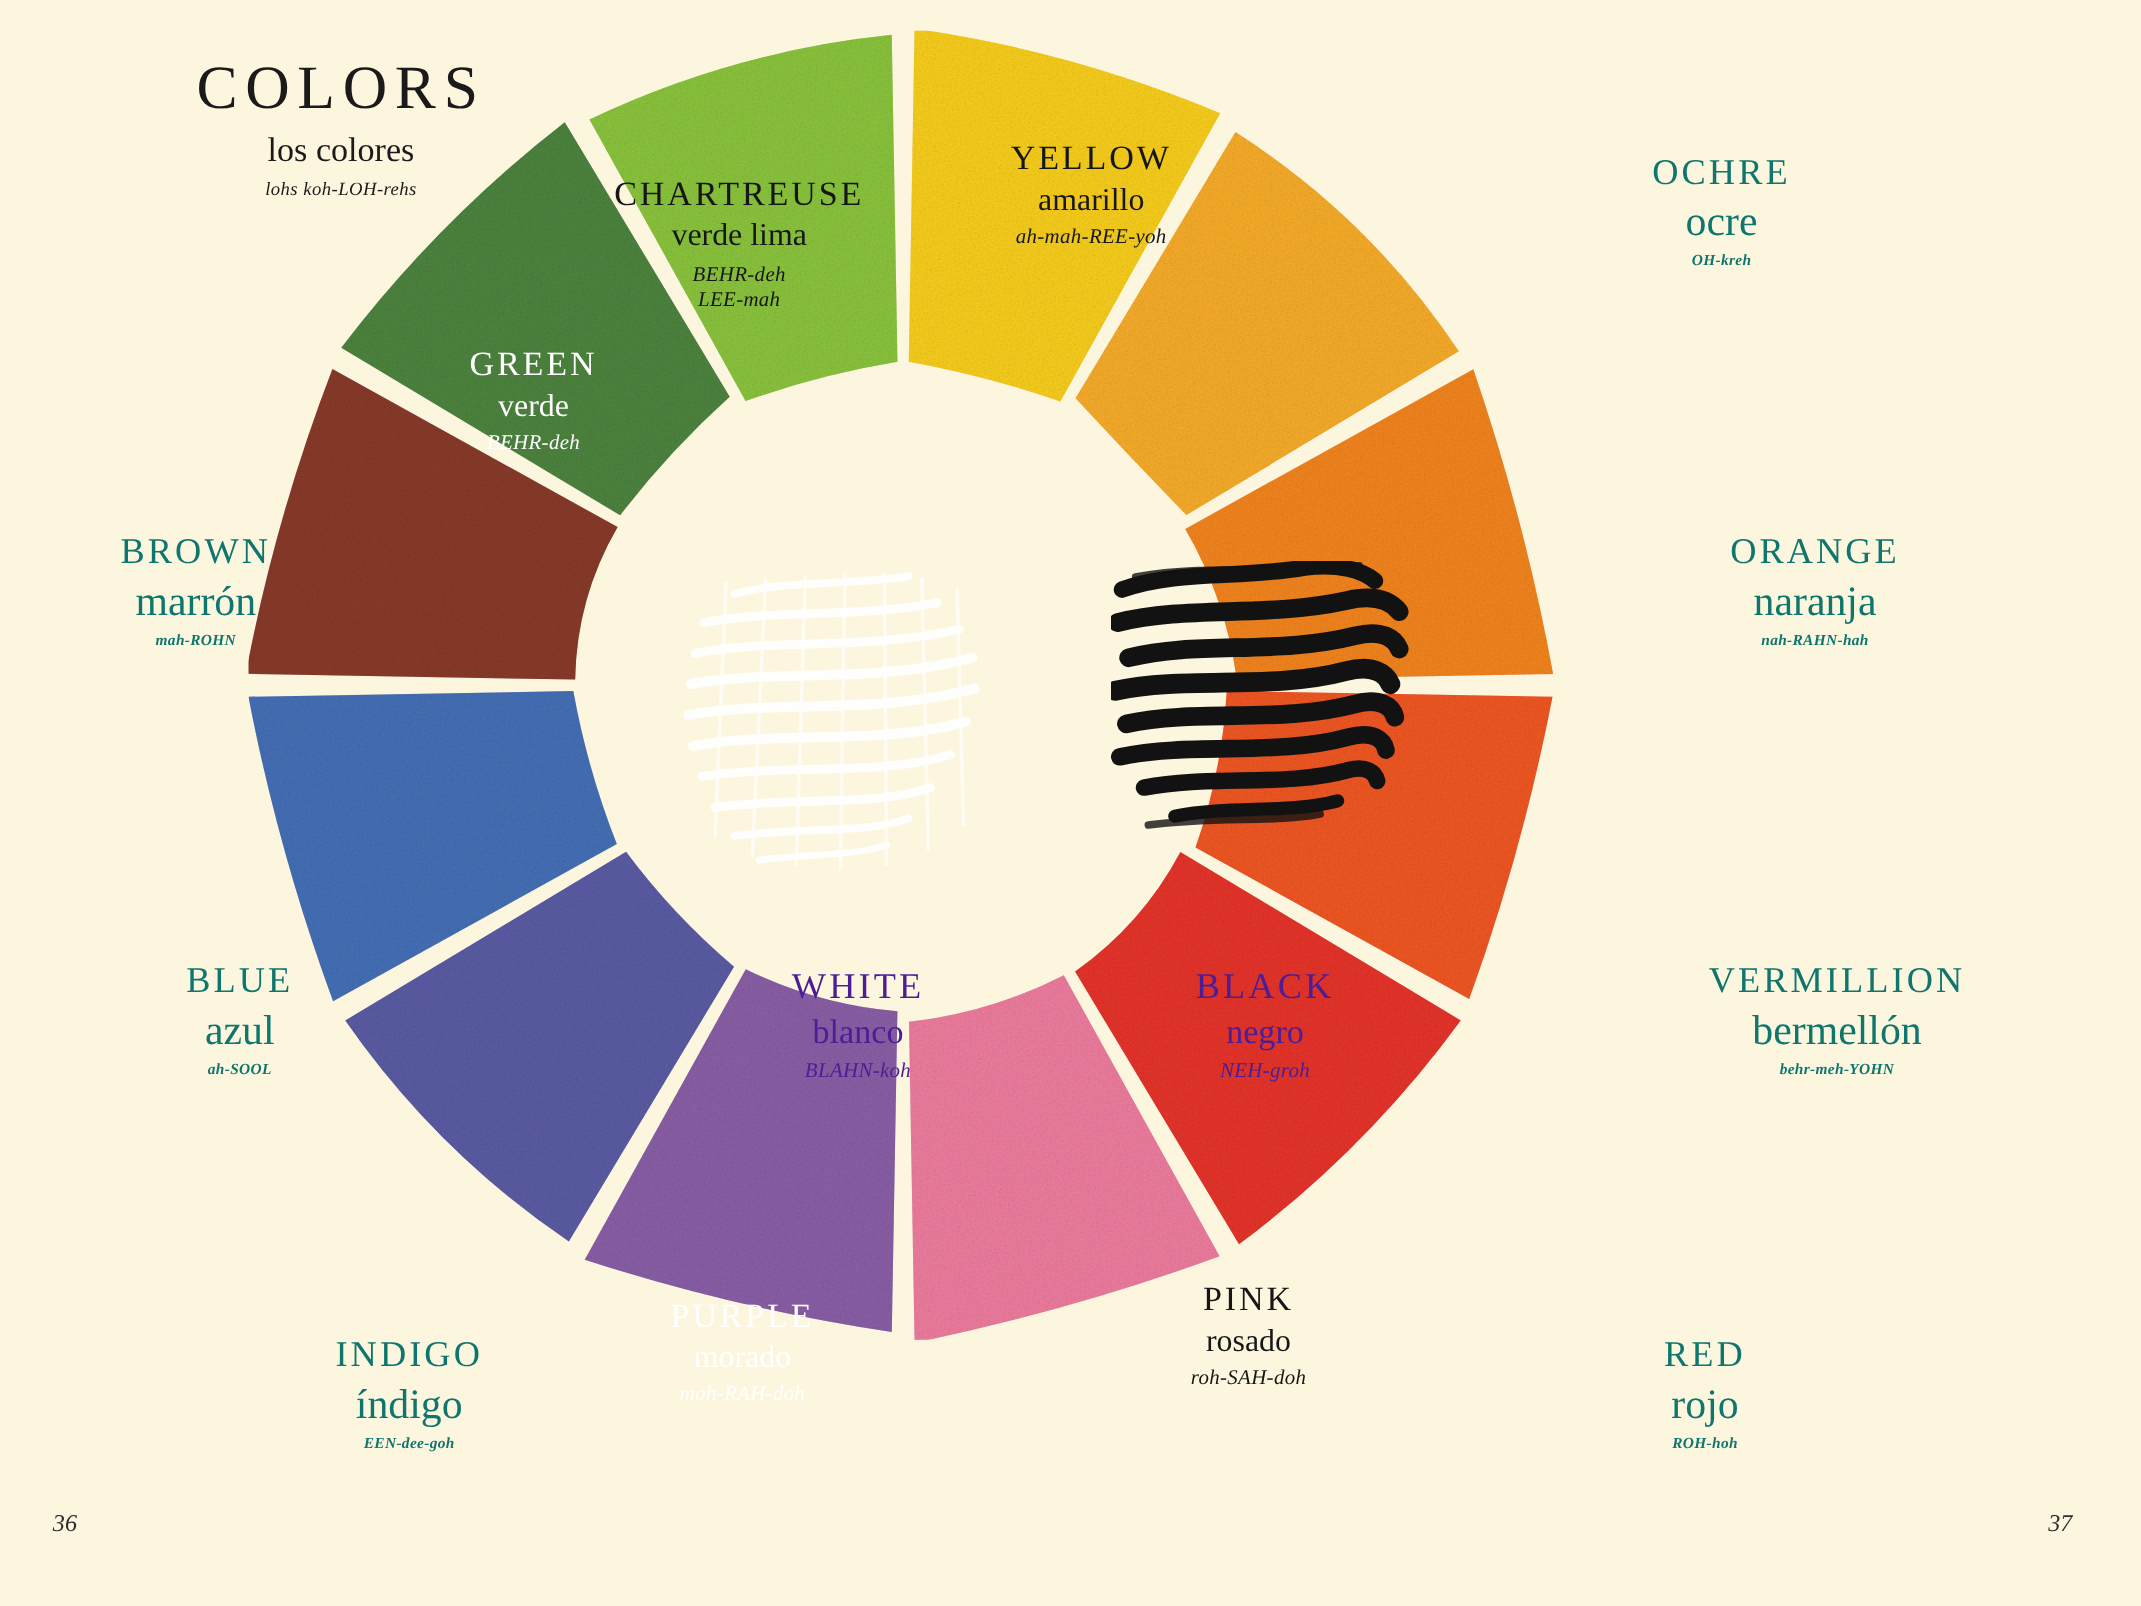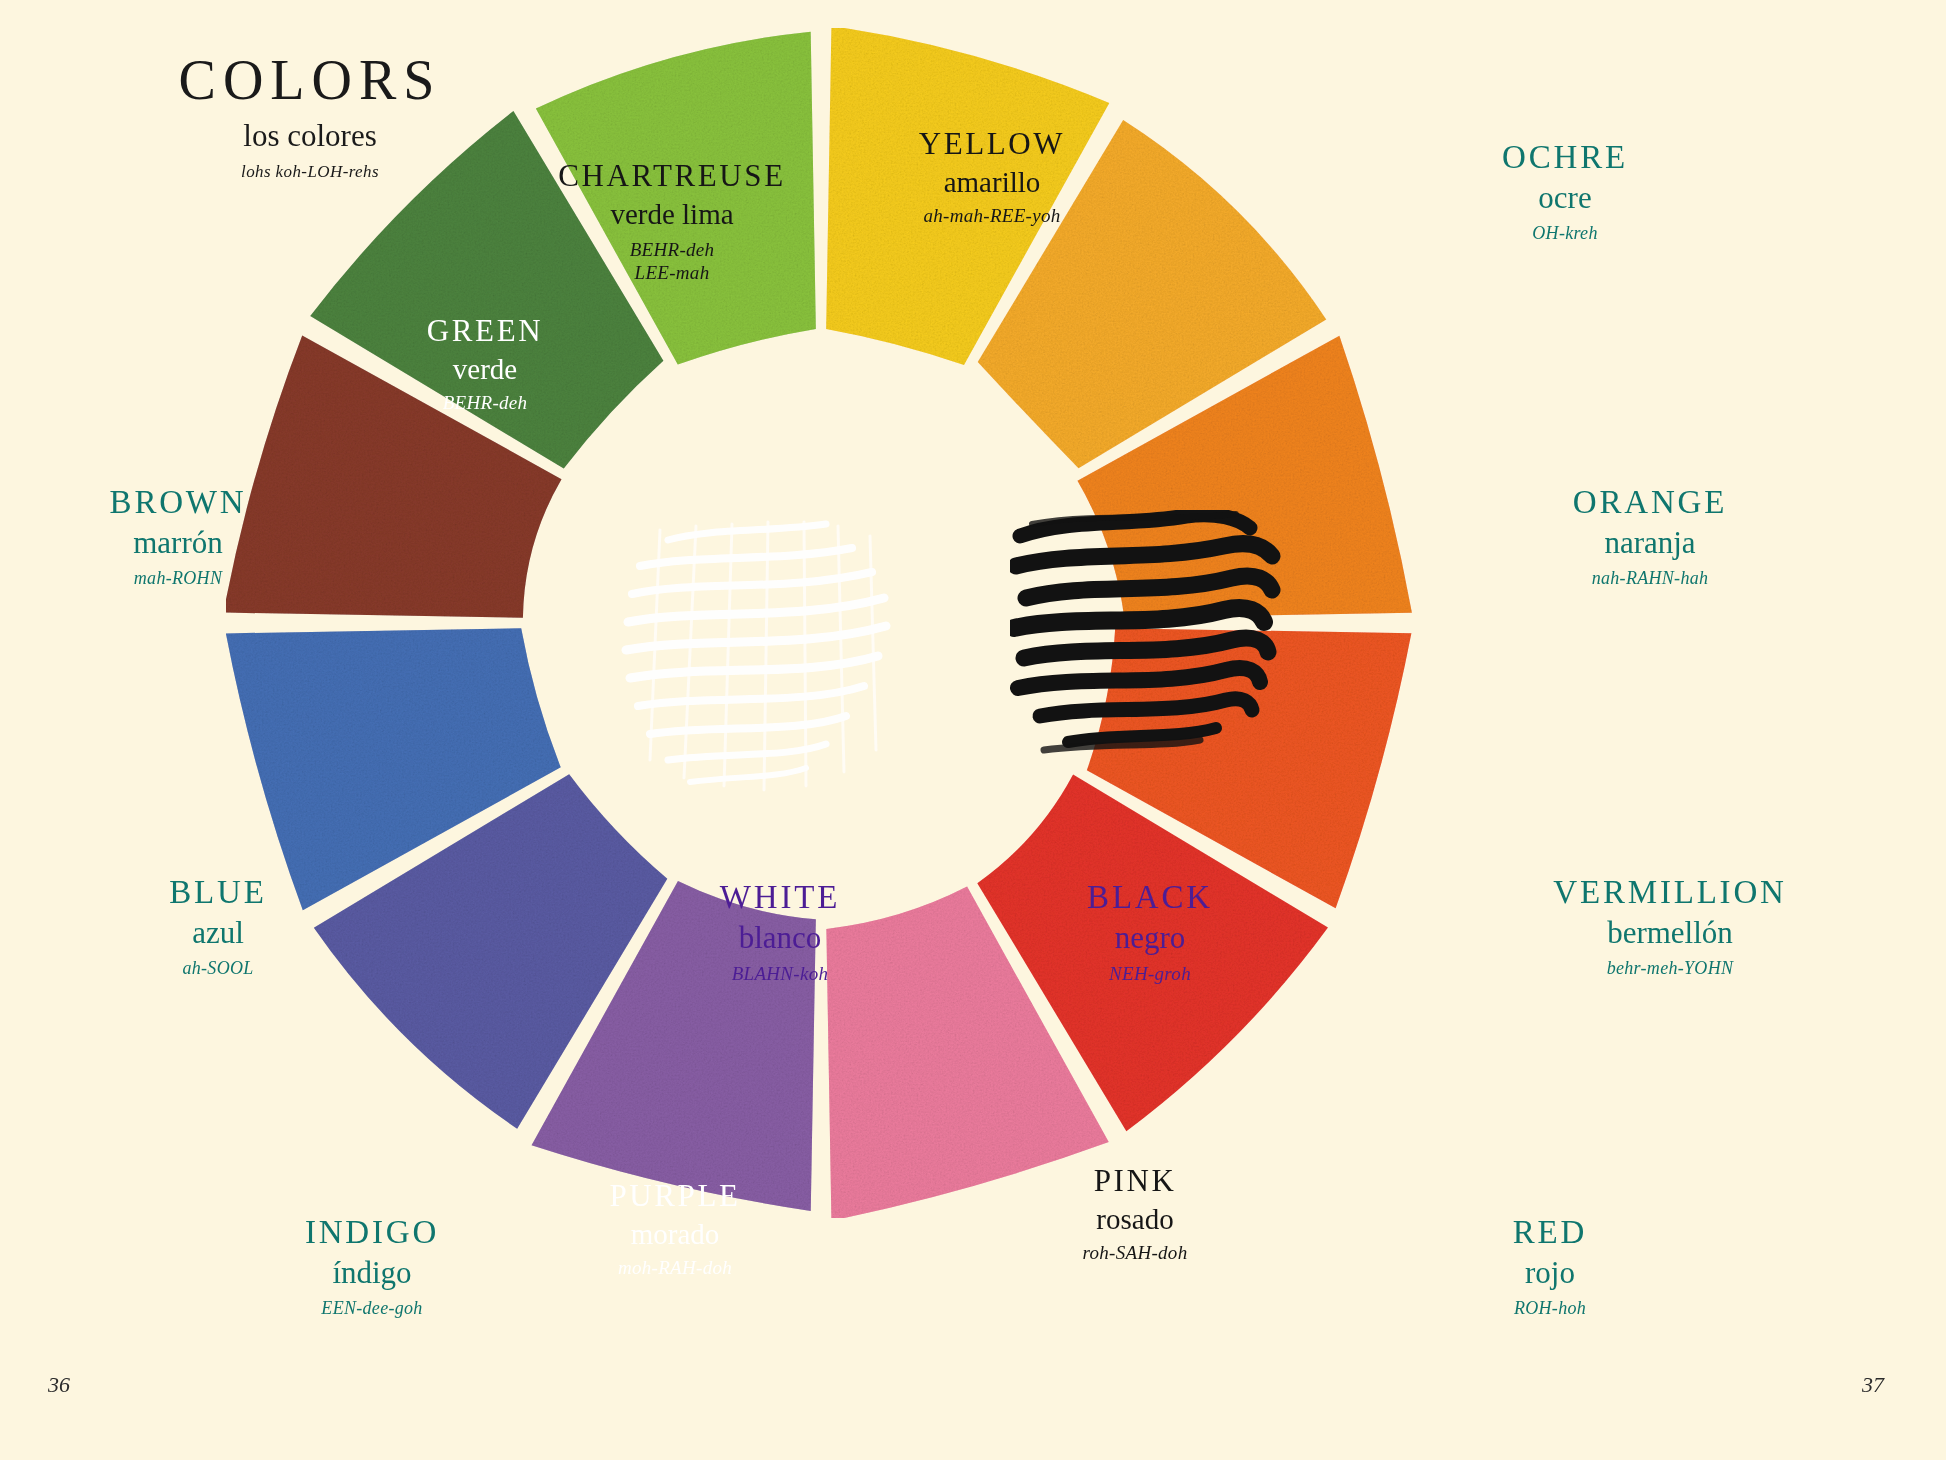--- a/index.html
+++ b/index.html
@@ -31,22 +31,22 @@
   .wl-name{font-size:31px;letter-spacing:2.6px;}
   .wl-es{font-size:29px;margin-top:6px;}
   .wl-pr{font-size:19px;font-style:italic;margin-top:8px;letter-spacing:0.3px;}
   .wl-pr.two{line-height:1.22;}
   .light{color:#ffffff;}
   .dark{color:#161616;}
 
   
   .out-label{position:absolute;text-align:center;line-height:1.06;color:#0f766e;}
   .ol-name{font-size:33px;letter-spacing:2.8px;}
-  .ol-es{font-size:31px;margin-top:7px;}
-  .ol-pr{font-size:18px;font-style:italic;margin-top:9px;letter-spacing:0.3px;}
+  .ol-es{font-size:38px;margin-top:7px;}
+  .ol-pr{font-size:14px;font-style:italic;margin-top:9px;letter-spacing:0.3px;font-weight:bold;}
 
   
   .center-label{position:absolute;text-align:center;line-height:1.06;color:#4c1d95;}
   .cl-name{font-size:33px;letter-spacing:2.8px;}
   .cl-es{font-size:31px;margin-top:7px;}
   .cl-pr{font-size:19px;font-style:italic;margin-top:9px;letter-spacing:0.3px;}
 
   
   .scribble{position:absolute;}
 

